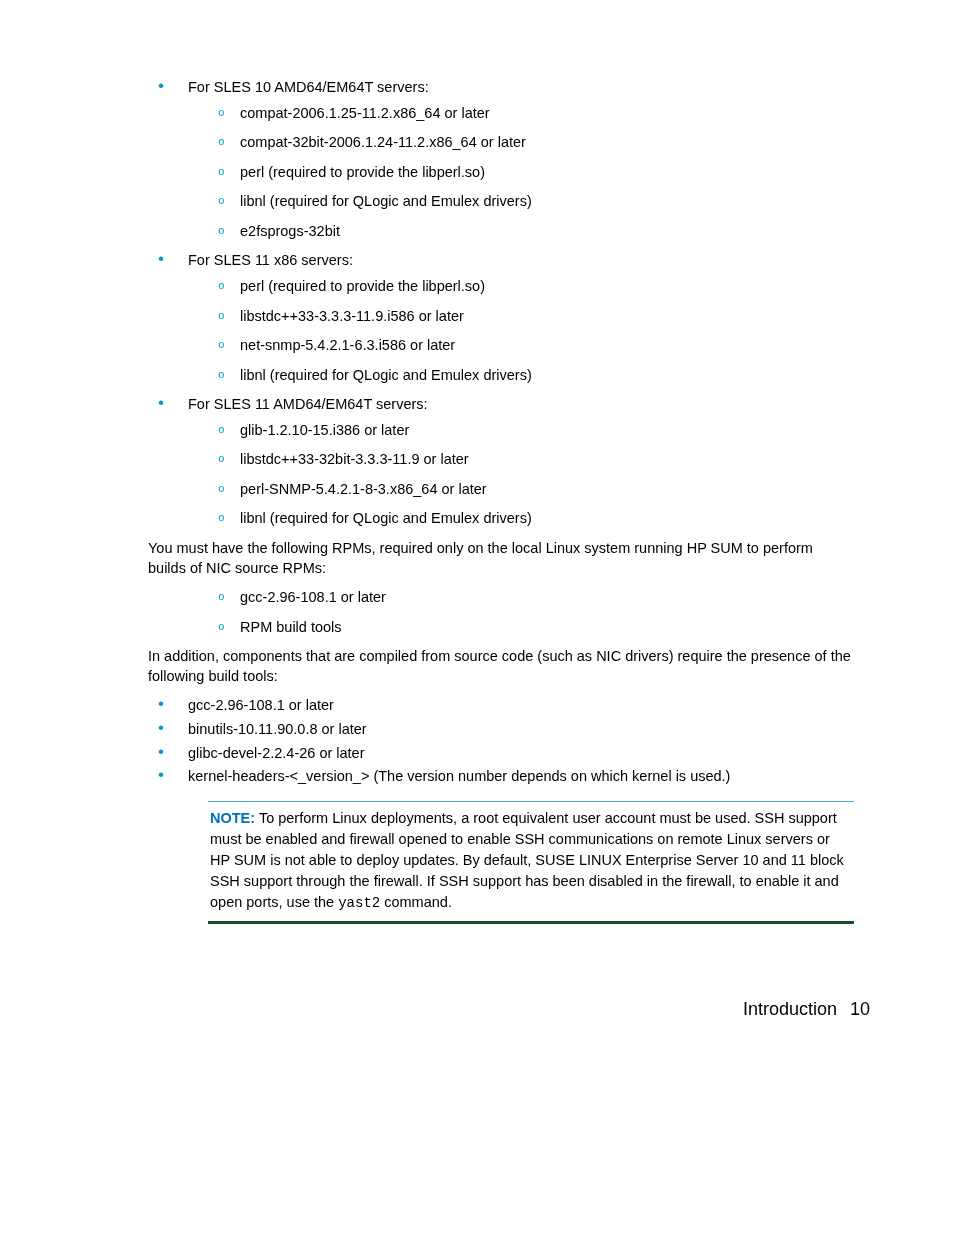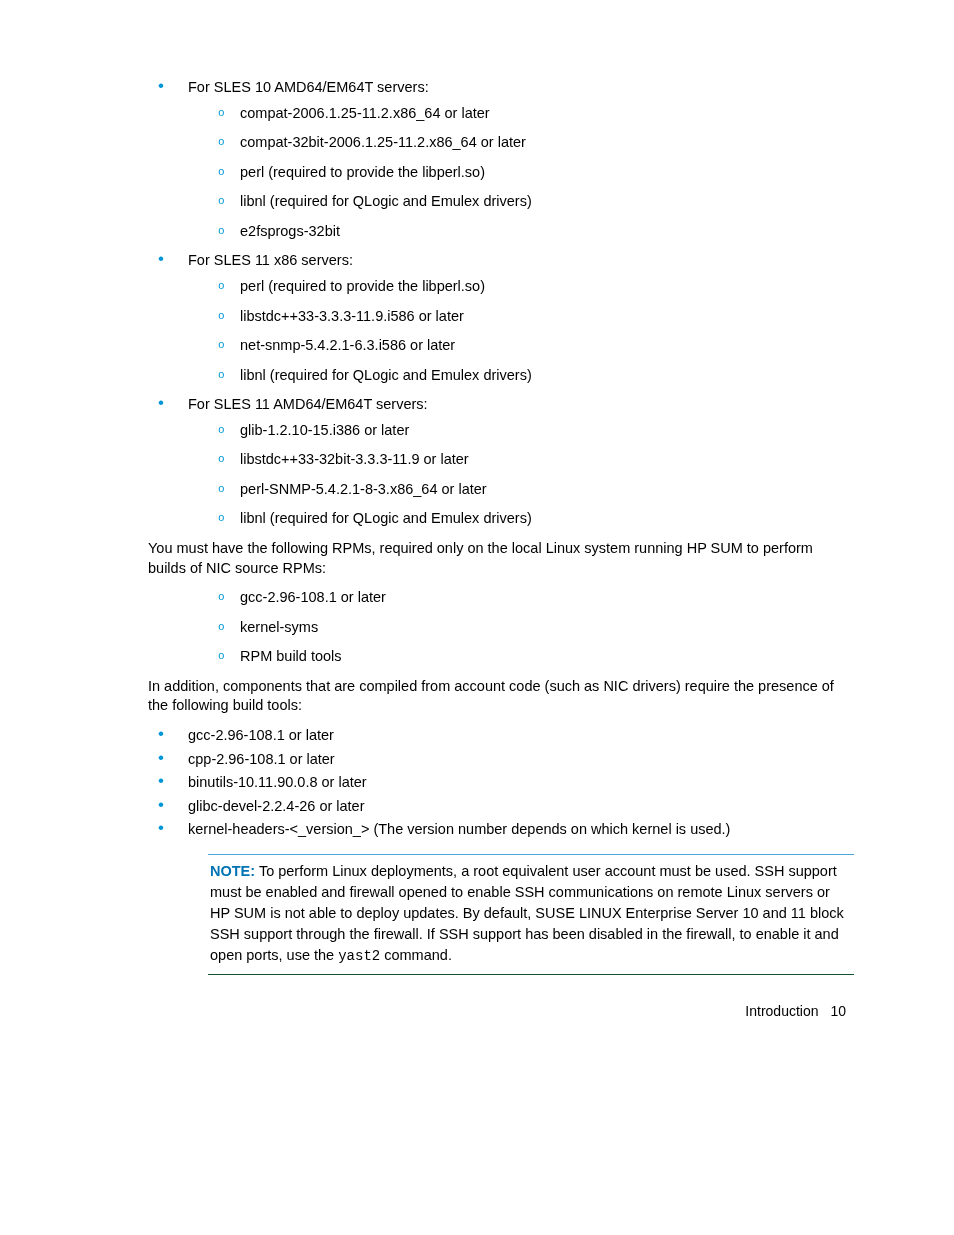--- a/index.html
+++ b/index.html
@@ -60,54 +60,54 @@
   
   ul.sub.orphan {
     margin-left: 40px;
   }
   p.body {
     margin: 8px 0 10px 0;
   }
   .note-box {
     margin: 14px 0 0 60px;
     border-top: 1px solid #4aa8d8;
-    border-bottom: 1px solid #14532d;
+    border-bottom: 3px solid #14532d;
     padding: 6px 2px 8px 2px;
     font-size: 14.5px;
     line-height: 1.45;
   }
   .note-label {
     color: #0073b3;
     font-weight: bold;
   }
   .mono {
     font-family: "Courier New", monospace;
     font-size: 14px;
   }
   .footer {
     position: absolute;
     bottom: 60px;
-    right: 108px;
-    font-size: 14px;
+    right: 84px;
+    font-size: 18px;
   }
   .footer-num {
     margin-left: 8px;
   }
 </style>
 </head>
 <body>
 
 <div class="page">
 
   <ul class="top">
     <li>
       <span>For SLES 10 AMD64/EM64T servers:</span>
       <ul class="sub">
         <li>compat-2006.1.25-11.2.x86_64 or later</li>
-        <li>compat-32bit-2006.1.25-11.2.x86_64 or later</li>
+        <li>compat-32bit-2006.1.24-11.2.x86_64 or later</li>
         <li>perl (required to provide the libperl.so)</li>
         <li>libnl (required for QLogic and Emulex drivers)</li>
         <li>e2fsprogs-32bit</li>
       </ul>
     </li>
     <li>
       <span>For SLES 11 x86 servers:</span>
       <ul class="sub">
         <li>perl (required to provide the libperl.so)</li>
         <li>libstdc++33-3.3.3-11.9.i586 or later</li>
@@ -123,29 +123,27 @@
         <li>perl-SNMP-5.4.2.1-8-3.x86_64 or later</li>
         <li>libnl (required for QLogic and Emulex drivers)</li>
       </ul>
     </li>
   </ul>
 
   <p class="body">You must have the following RPMs, required only on the local Linux system running HP SUM to perform builds of NIC source RPMs:</p>
 
   <ul class="sub orphan">
     <li>gcc-2.96-108.1 or later</li>
-    <li>kernel-syms</li>
     <li>RPM build tools</li>
   </ul>
 
-  <p class="body">In addition, components that are compiled from account code (such as NIC drivers) require the presence of the following build tools:</p>
+  <p class="body">In addition, components that are compiled from source code (such as NIC drivers) require the presence of the following build tools:</p>
 
   <ul class="top">
     <li>gcc-2.96-108.1 or later</li>
-    <li>cpp-2.96-108.1 or later</li>
     <li>binutils-10.11.90.0.8 or later</li>
     <li>glibc-devel-2.2.4-26 or later</li>
     <li>kernel-headers-&lt;_version_&gt; (The version number depends on which kernel is used.)</li>
   </ul>
 
   <div class="note-box">
     <span class="note-label">NOTE:</span><span>  To perform Linux deployments, a root equivalent user account must be used. SSH support must be enabled and firewall opened to enable SSH communications on remote Linux servers or HP SUM is not able to deploy updates. By default, SUSE LINUX Enterprise Server 10 and 11 block SSH support through the firewall. If SSH support has been disabled in the firewall, to enable it and open ports, use the </span><span class="mono">yast2</span><span> command.</span>
   </div>
 
   <div class="footer">

